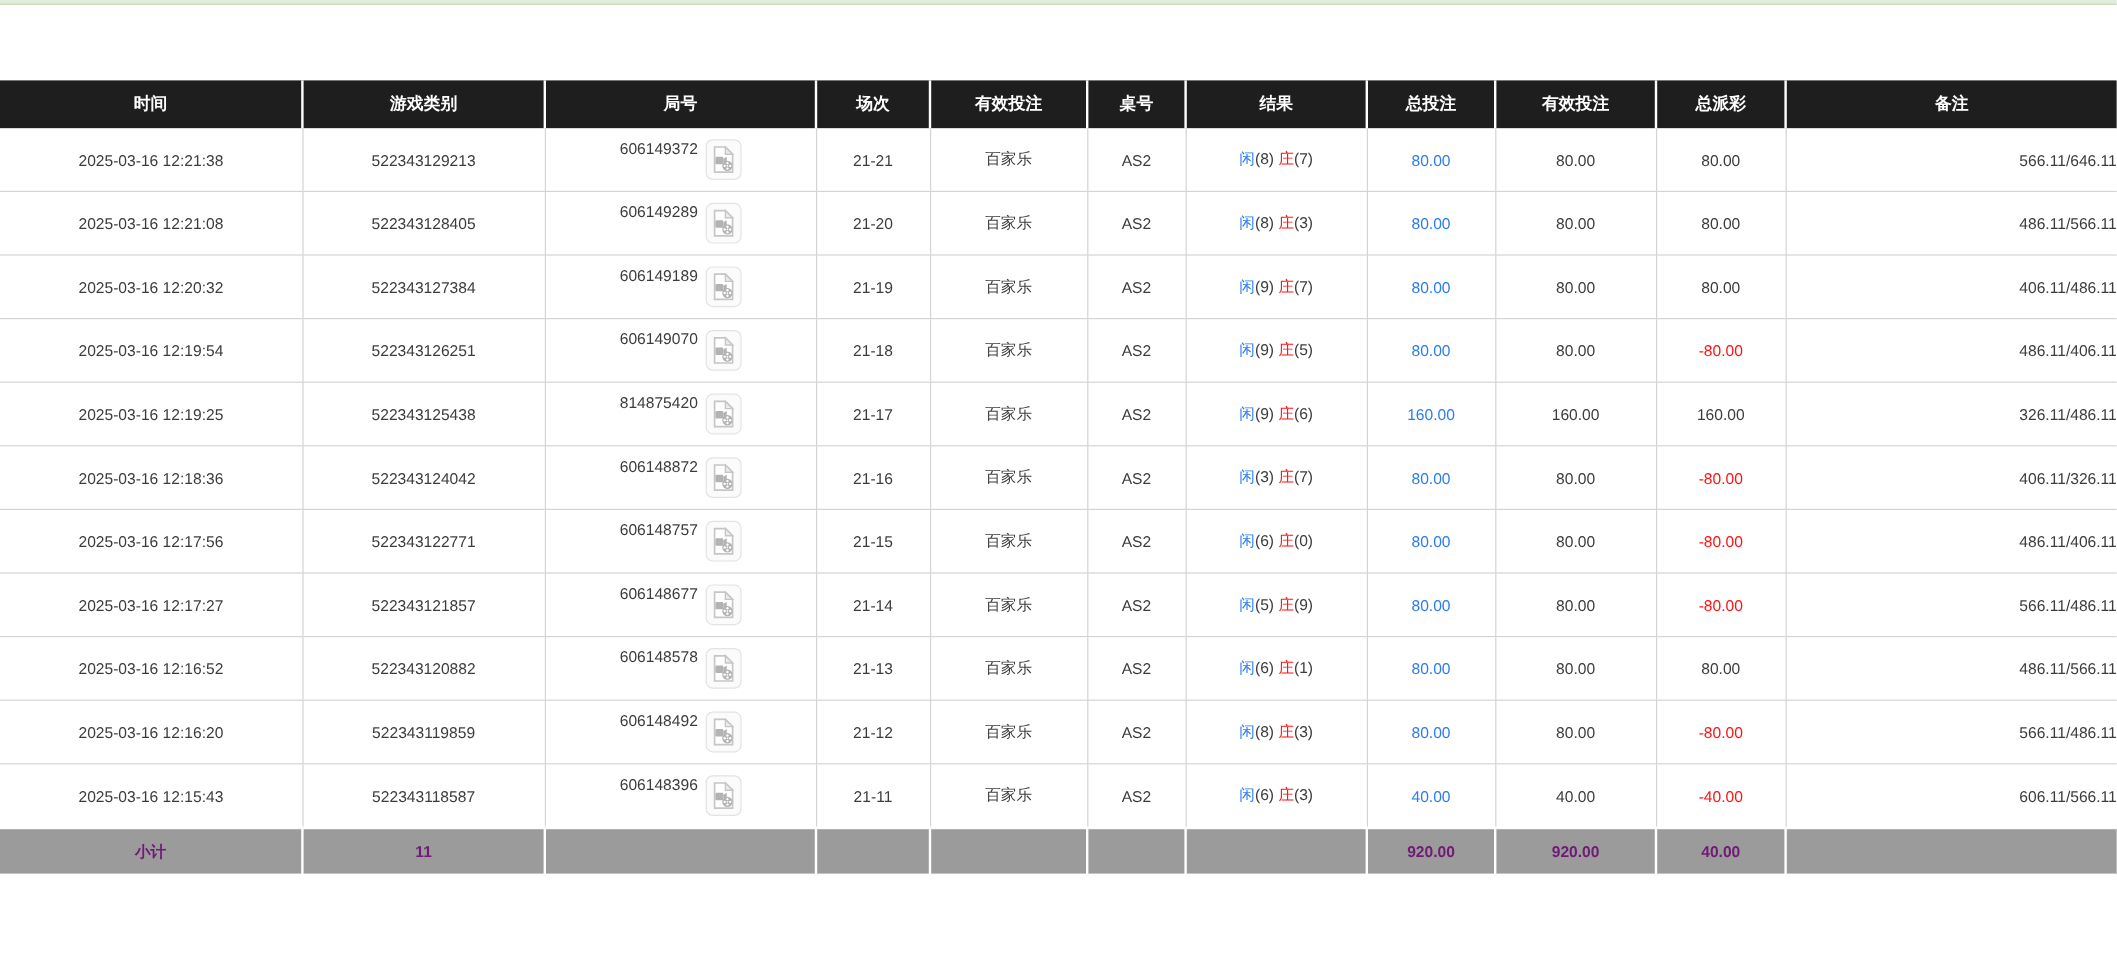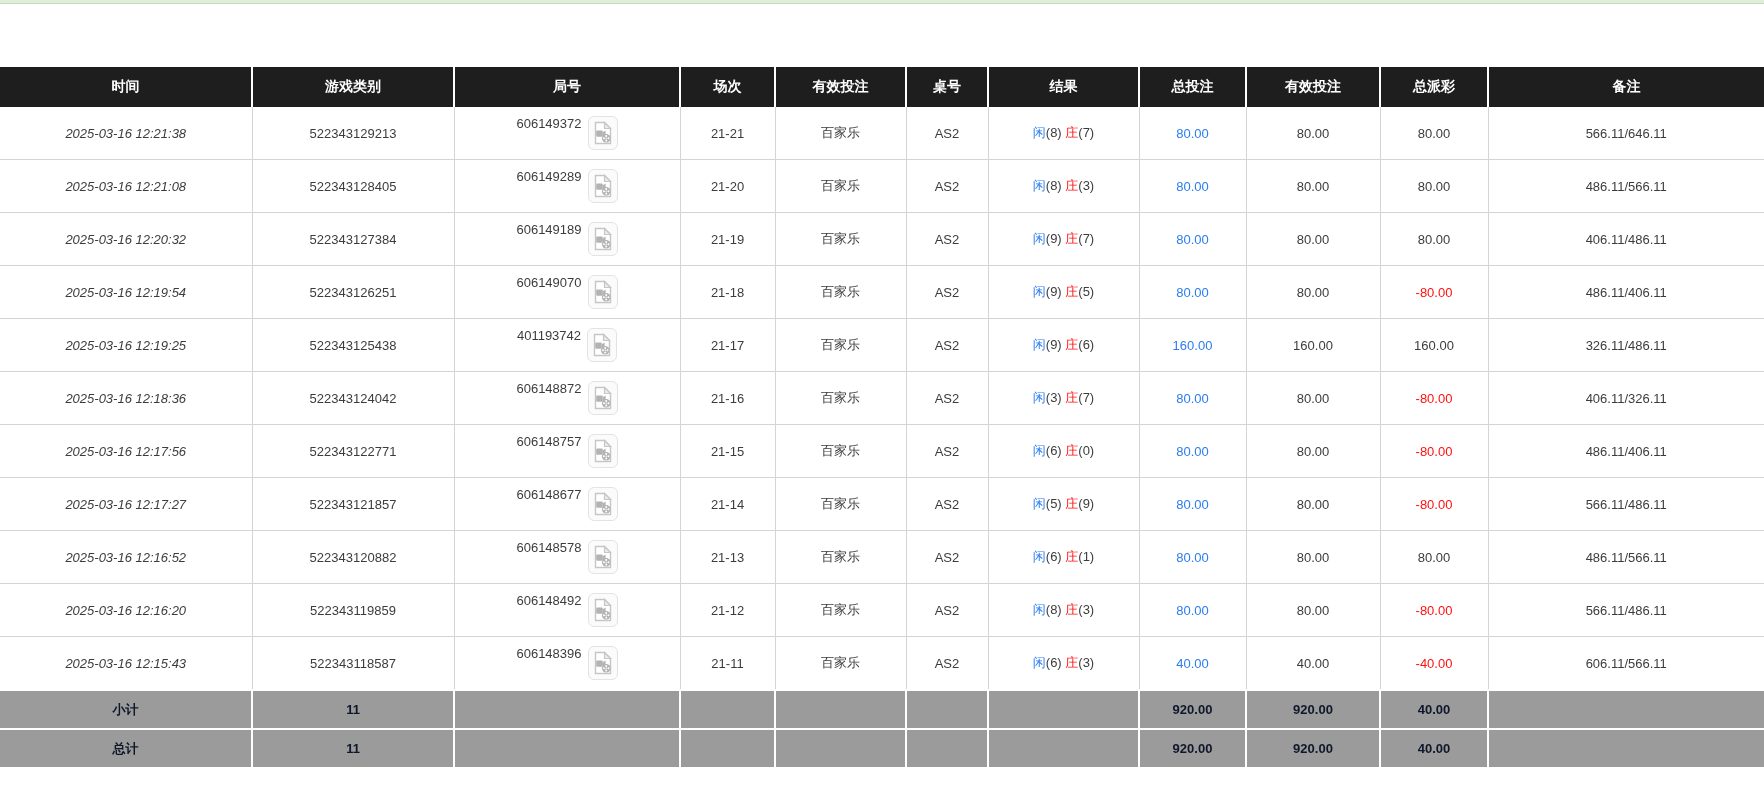--- a/index.html
+++ b/index.html
@@ -8,24 +8,24 @@
   table{border-collapse:collapse;table-layout:fixed;width:1764px;margin-top:63px;}
   col.c-time{width:252px}col.c-betid{width:202px}col.c-round{width:226px}
   col.c-session{width:95px}col.c-game{width:131px}col.c-table{width:82px}
   col.c-result{width:151px}col.c-totalbet{width:107px}col.c-validbet{width:134px}
   col.c-payout{width:108px}col.c-remark{width:276px}
   thead th{background:#1e1e1e;color:#ffffff;font-size:14px;font-weight:bold;height:40px;
     text-align:center;border-left:2px solid #ffffff;padding:0;}
   thead th:first-child{border-left:none;}
   tbody td{border:1px solid #d4d4d4;height:52px;text-align:center;font-size:13px;
     color:#3c3c3c;padding:0;background:#ffffff;}
-  tbody tr td:first-child{border-left:none;font-style:italic;}
-  tbody tr td:last-child{border-right:none;}
+  tbody tr td:first-child{border-left:none;}
+  tbody tr td:last-child{border-right:none;text-align:right;}
   tbody tr:first-child td{border-top:none;}
-  tfoot td{background:#9b9b9b;color:#0f172a;height:37px;border:2px solid #ffffff;
+  tfoot td{background:#9b9b9b;color:#701a75;height:37px;border:2px solid #ffffff;
     text-align:center;font-size:13px;font-weight:bold;padding:0;}
   tfoot tr td:first-child{border-left:none;}
   tfoot tr td:last-child{border-right:none;}
   .blue{color:#2b7cf0;}
   .red{color:#ff1111;}
   td.cell-total-bet{color:#2b7cf0;}
   td.cell-payout.neg{color:#ff1111;}
   .round-wrap{display:inline-flex;align-items:flex-start;gap:6px;}
   .video-btn{display:inline-flex;align-items:center;justify-content:center;
     width:30px;height:34px;border:1px solid #e3e3e3;border-radius:6px;
@@ -201,21 +201,21 @@
     <td class="cell-total-bet">80.00</td>
     <td>80.00</td>
     <td class="cell-payout neg">-80.00</td>
     <td>486.11/406.11</td>
   </tr>
       <tr>
     <td>2025-03-16 12:19:25</td>
     <td>522343125438</td>
     <td>
       <span class="round-wrap">
-        <span>401193742</span>
+        <span>814875420</span>
         <button class="video-btn">
           <svg width="20" height="24" viewBox="0 0 20 24" xmlns="http://www.w3.org/2000/svg">
             <path d="M2.5 1.5 h9 l6 6 v15 h-15 z" fill="#ffffff" stroke="#c6c6c6" stroke-width="1.4"></path>
             <path d="M11.5 1.5 v6 h6 z" fill="#ececec" stroke="#c6c6c6" stroke-width="1.2"></path>
             <rect x="3.2" y="9.6" width="6.6" height="6.2" rx="1" fill="#b3b3b3"></rect>
             <polygon points="9.8,11.2 12.6,9.6 12.6,15.8 9.8,14.2" fill="#b3b3b3"></polygon>
             <circle cx="13.2" cy="17.2" r="4.3" fill="#b3b3b3"></circle>
             <circle cx="13.2" cy="14.9" r="1" fill="#ffffff"></circle>
             <circle cx="10.9" cy="17.2" r="1" fill="#ffffff"></circle>
             <circle cx="15.5" cy="17.2" r="1" fill="#ffffff"></circle>
@@ -449,27 +449,14 @@
       <td></td>
       <td></td>
       <td></td>
       <td></td>
       <td></td>
       <td>920.00</td>
       <td>920.00</td>
       <td>40.00</td>
       <td></td>
     </tr>
-    <tr>
-      <td>总计</td>
-      <td>11</td>
-      <td></td>
-      <td></td>
-      <td></td>
-      <td></td>
-      <td></td>
-      <td>920.00</td>
-      <td>920.00</td>
-      <td>40.00</td>
-      <td></td>
-    </tr>
   </tfoot>
 </table>
 
 </body></html>

